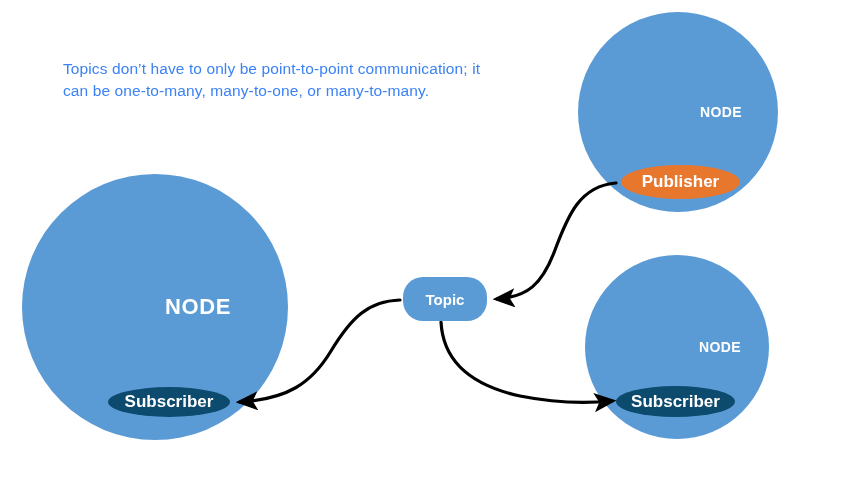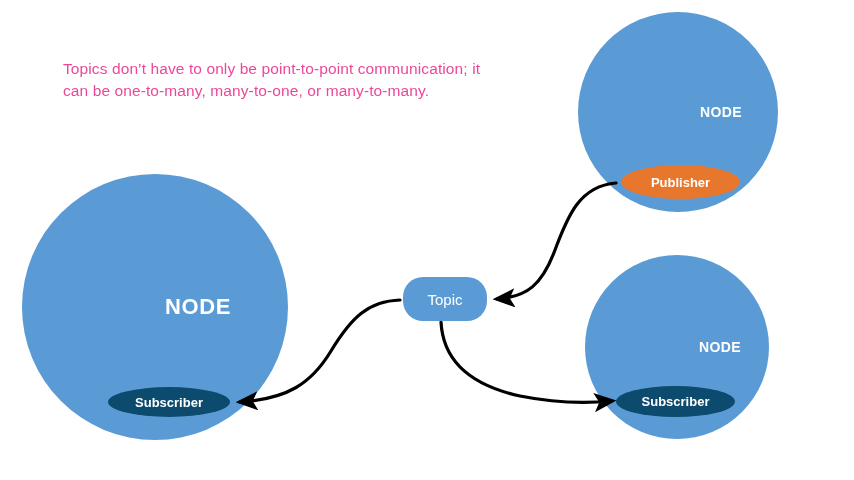--- a/index.html
+++ b/index.html
@@ -28,21 +28,21 @@
   }
 
   
   .caption {
     position: absolute;
     left: 63px;
     top: 58px;
     width: 420px;
     font-size: 15.5px;
     line-height: 1.45;
-    color: #ec4899;
+    color: #3b82f6;
     letter-spacing: 0.1px;
   }
 
   
   .node-circle {
     position: absolute;
     border-radius: 50%;
     background: #5b9bd5;
   }
   .node-label {
@@ -59,37 +59,37 @@
 
   
   .pill {
     position: absolute;
     border-radius: 50%;
     display: flex;
     align-items: center;
     justify-content: center;
     color: #ffffff;
     font-weight: bold;
-    font-size: 13px;
+    font-size: 17px;
     white-space: nowrap;
   }
   .pill.green  { background: #0c4a6e; }
   .pill.orange { background: #e8772e; }
   .pill.gray   { background: #808080; font-size: 12.5px; }
 
   
   .topic-box {
     position: absolute;
     background: #5b9bd5;
     border-radius: 20px;
     display: flex;
     align-items: center;
     justify-content: center;
     color: #ffffff;
-    font-weight: normal;
+    font-weight: bold;
     font-size: 15px;
     white-space: nowrap;
   }
 
   
   .layer-circle { z-index: 1; }
   .layer-msg    { z-index: 2; }
   .layer-pill   { z-index: 3; }
   .layer-arrow  { z-index: 4; }
   .layer-topic  { z-index: 5; }

